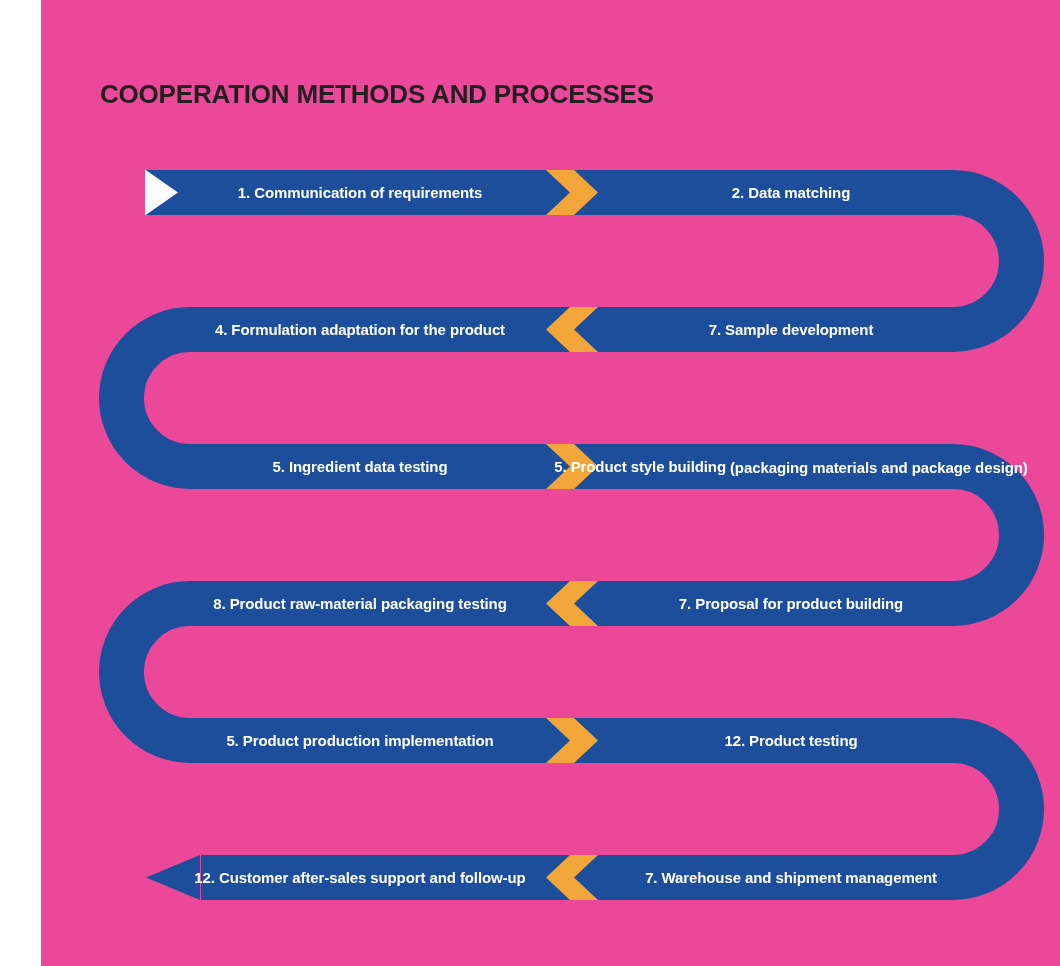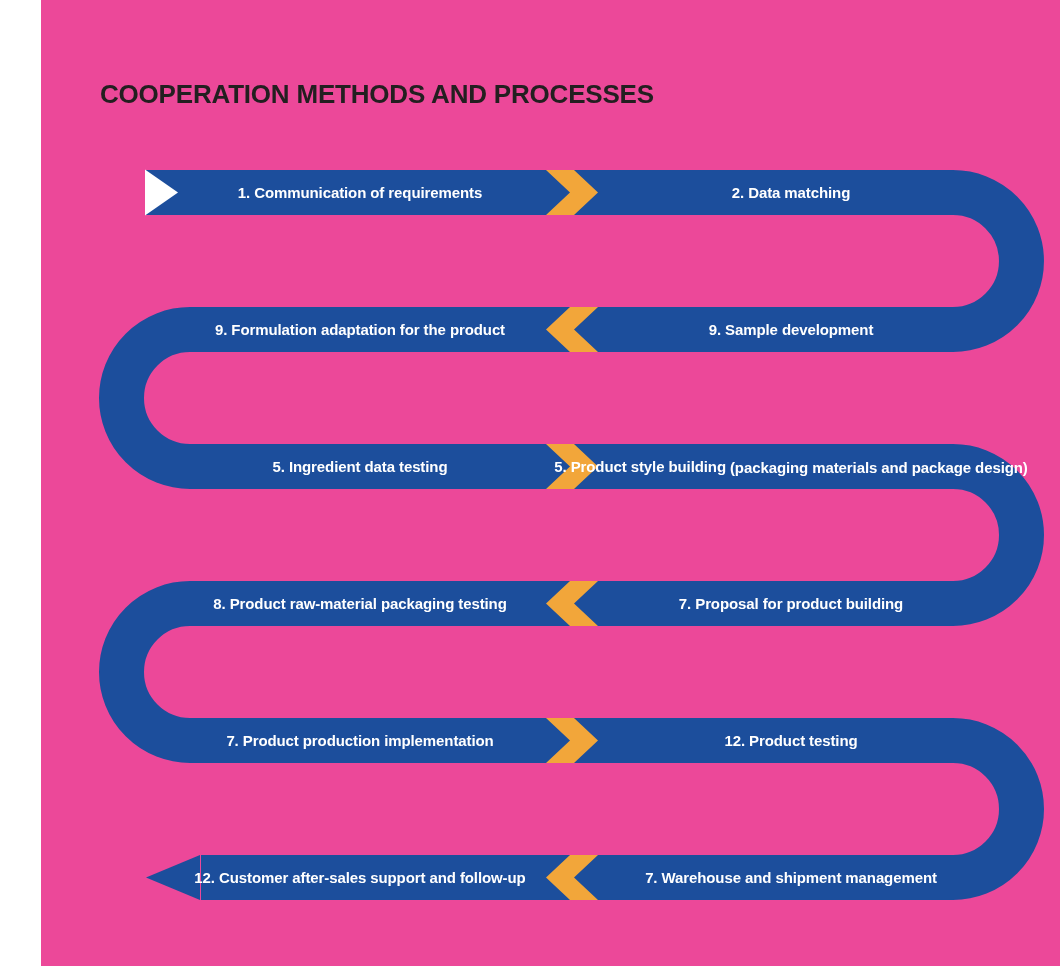--- a/index.html
+++ b/index.html
@@ -80,39 +80,39 @@
   </svg>
 
   <h1 class="title">COOPERATION METHODS AND PROCESSES</h1>
 
   <div class="row" style="top:170px">
     <div class="label left">1. Communication of requirements</div>
     <div class="label right">2. Data matching</div>
   </div>
 
   <div class="row" style="top:307px">
-    <div class="label left">9. Formulation adaptation for the product</div>
-    <div class="label right">9. Sample development</div>
+    <div class="label left">4. Formulation adaptation for the product</div>
+    <div class="label right">7. Sample development</div>
   </div>
 
   <div class="row" style="top:444px">
     <div class="label left">5. Ingredient data testing</div>
     <div class="label right">
       <span>5. Product style building</span>
       <span class="note">(packaging materials and package design)</span>
     </div>
   </div>
 
   <div class="row" style="top:581px">
     <div class="label left">8. Product raw-material packaging testing</div>
     <div class="label right">7. Proposal for product  building</div>
   </div>
 
   <div class="row" style="top:718px">
-    <div class="label left">7. Product production implementation</div>
+    <div class="label left">5. Product production implementation</div>
     <div class="label right">12. Product testing</div>
   </div>
 
   <div class="row" style="top:855px">
     <div class="label left">12. Customer after-sales support and follow-up</div>
     <div class="label right">7. Warehouse and shipment management</div>
   </div>
 
 </div>
 

